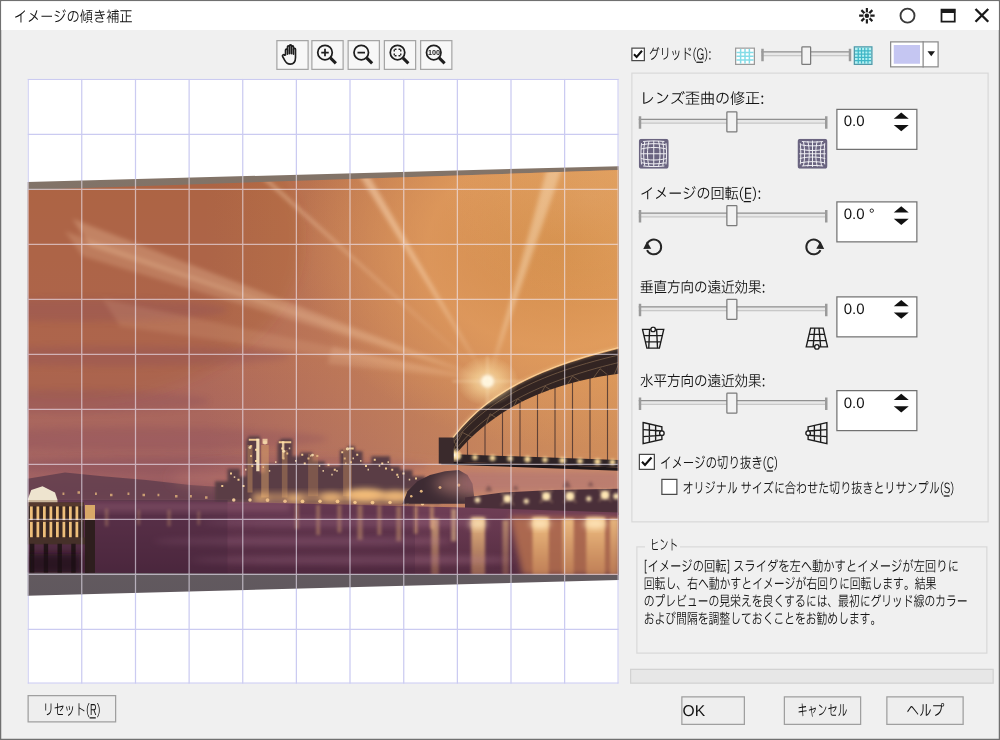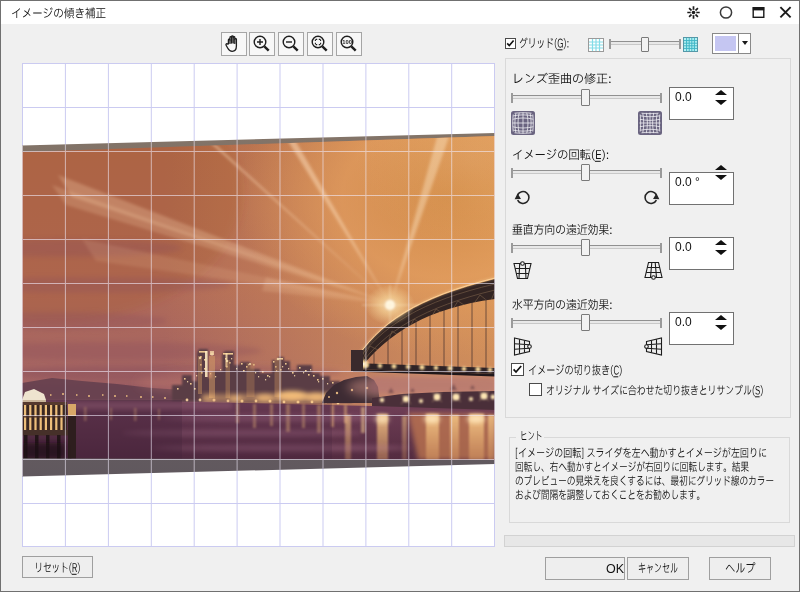--- a/index.html
+++ b/index.html
@@ -490,21 +490,21 @@
       <rect width="24" height="24" rx="2.5" fill="#6a6480"></rect>
       <g fill="none" stroke="#f4f4f8" stroke-width="0.8" opacity="0.95">
         <path d="M12,1.5 L12,22.5 M8.2,1.8 C9.8,8 9.8,16 8.2,22.2 M15.8,1.8 C14.2,8 14.2,16 15.8,22.2 M4.8,2.4 C6,8.2 6,15.8 4.8,21.6 M19.2,2.4 C18,8.2 18,15.8 19.2,21.6 M2.2,3.5 C2.8,8.7 2.8,15.3 2.2,20.5 M21.8,3.5 C21.2,8.7 21.2,15.3 21.8,20.5 M1.5,12 L22.5,12 M1.8,8.2 C8,9.8 16,9.8 22.2,8.2 M1.8,15.8 C8,14.2 16,14.2 22.2,15.8 M2.4,4.8 C8.2,6 15.8,6 21.6,4.8 M2.4,19.2 C8.2,18 15.8,18 21.6,19.2 M3.5,2.2 C8.7,2.8 15.3,2.8 20.5,2.2 M3.5,21.8 C8.7,21.2 15.3,21.2 20.5,21.8"></path>
       </g>
     </svg>
 
 <div class="track" style="left:510px;top:169px;width:150px"></div>
 <div class="tick" style="left:510px;top:167px"></div>
 <div class="tick" style="left:659px;top:167px"></div>
 <div class="thumb" style="left:580px;top:163px"></div>
-<div class="spin" style="left:668px;top:171px">0.0 °</div>
+<div class="spin" style="left:668px;top:160px">0.0 °</div>
 <div class="sarr" style="left:714px;top:164px;border-left:6.5px solid transparent;border-right:6.5px solid transparent;border-bottom:5.5px solid #111"></div>
 <div class="sarr" style="left:714px;top:174px;border-left:6.5px solid transparent;border-right:6.5px solid transparent;border-top:5.5px solid #111"></div>
 <svg style="position:absolute;left:513px;top:187px" width="18" height="18" viewBox="0 0 17 17">
       <path d="M3.43,11.37 A5.6,5.6 0 1 0 3.42,6.63" fill="none" stroke="#252525" stroke-width="1.5"></path>
       <path d="M3.4,4.9 L0.6,10.6 L6.6,10.3 Z" fill="#252525"></path>
     </svg>
 <svg style="position:absolute;left:641px;top:187px" width="18" height="18" viewBox="0 0 17 17">
       <path d="M13.57,11.37 A5.6,5.6 0 1 1 13.58,6.63" fill="none" stroke="#252525" stroke-width="1.5"></path>
       <path d="M13.6,4.9 L16.4,10.6 L10.4,10.3 Z" fill="#252525"></path>
     </svg>
@@ -558,21 +558,21 @@
       <path d="M2.6,6.4 L5,9 L10.2,3" fill="none" stroke="#111" stroke-width="1.7"></path>
     </svg>
 <div class="cb" style="left:528px;top:382px;width:13px;height:13px"></div>
 
 <div class="gbox" style="left:508px;top:436px;width:281px;height:86px"></div>
 <div style="position:absolute;left:515px;top:431px;width:28px;height:9px;background:#f0f0f0"></div>
 
 <div style="position:absolute;left:503px;top:534px;width:291px;height:12px;background:#e7e7e7;border:1px solid #d2d2d2"></div>
 
 <div class="btn" style="left:21px;top:555px;width:71px;height:22px"></div>
-<div class="btn" style="left:544px;top:556px;width:80px;height:23px;text-align:right;font-size:12.5px;color:#111;padding-top:4px">OK</div>
+<div class="btn" style="left:544px;top:556px;width:51px;height:23px;text-align:left;font-size:12.5px;color:#111;padding-top:4px">OK</div>
 <div class="btn" style="left:626px;top:556px;width:62px;height:23px"></div>
 <div class="btn" style="left:708px;top:556px;width:62px;height:23px"></div>
 <svg id="ovl" style="position:absolute;left:0;top:0;pointer-events:none" width="800" height="592" viewBox="0 0 800 592">
 <g transform="translate(10,16.5) scale(0.88,1)">
         <path d="M10.4 -8.7Q9.0 -7.2 7.0 -6.0V0.4H6.1V-5.4Q4.0 -4.1 1.5 -3.3L1.2 -4.1Q3.6 -4.9 5.9 -6.3Q8.2 -7.6 9.8 -9.3Z M21.6 -1.5Q20.4 -2.7 19.0 -3.8Q17.0 -1.1 14.0 0.1L13.5 -0.7Q16.4 -1.8 18.3 -4.3Q16.5 -5.6 14.9 -6.5L15.4 -7.2Q17.1 -6.2 18.7 -5.0Q19.8 -6.8 20.6 -9.3L21.5 -9.1Q20.7 -6.4 19.5 -4.5Q21.0 -3.3 22.1 -2.2Z M34.8 -4.1H25.2V-5.0H34.8Z M46.8 -7.9Q46.2 -9.0 45.6 -9.8L46.2 -10.2Q46.9 -9.2 47.4 -8.3ZM45.5 -7.3Q44.9 -8.3 44.3 -9.2L44.9 -9.5Q45.6 -8.5 46.1 -7.6ZM41.6 -6.9Q40.8 -7.3 39.9 -7.7Q38.9 -8.1 38.1 -8.4L38.4 -9.2Q39.2 -8.9 40.2 -8.5Q41.1 -8.1 42.0 -7.6ZM37.7 -0.6Q39.7 -0.9 41.3 -1.6Q42.8 -2.4 43.9 -3.7Q45.0 -5.0 45.9 -6.9L46.6 -6.4Q45.3 -3.4 43.2 -1.8Q41.1 -0.2 37.9 0.3ZM40.7 -3.9Q39.8 -4.3 38.9 -4.7Q37.9 -5.1 37.1 -5.3L37.4 -6.1Q38.2 -5.8 39.2 -5.5Q40.2 -5.1 41.0 -4.6Z M58.9 -4.5Q58.9 -2.6 57.8 -1.4Q56.6 -0.3 54.5 0.0L54.2 -0.8Q56.2 -1.1 57.1 -2.0Q58.1 -2.9 58.1 -4.5Q58.1 -6.0 57.1 -6.9Q56.2 -7.9 54.6 -8.0Q54.2 -4.3 53.4 -2.6Q52.6 -0.8 51.4 -0.8Q50.8 -0.8 50.2 -1.2Q49.7 -1.5 49.4 -2.2Q49.1 -2.9 49.1 -3.8Q49.1 -5.3 49.7 -6.4Q50.4 -7.5 51.6 -8.2Q52.7 -8.8 54.2 -8.8Q55.5 -8.8 56.6 -8.3Q57.7 -7.7 58.3 -6.8Q58.9 -5.8 58.9 -4.5ZM53.7 -8.0Q52.6 -7.9 51.8 -7.4Q50.9 -6.8 50.4 -5.9Q49.9 -5.0 49.9 -3.8Q49.9 -3.2 50.1 -2.7Q50.3 -2.2 50.6 -2.0Q51.0 -1.7 51.4 -1.7Q52.1 -1.7 52.8 -3.3Q53.4 -4.8 53.7 -8.0Z M63.1 -10.0Q62.8 -8.3 62.3 -6.9V0.9H61.6V-5.4Q61.2 -4.6 60.7 -4.1L60.3 -4.7Q61.1 -5.7 61.6 -7.1Q62.1 -8.4 62.5 -10.1ZM68.0 -7.7Q68.2 -8.2 68.4 -9.0H65.8V-9.6H71.5V-9.0H69.1Q68.9 -8.2 68.7 -7.7H71.1V-1.5H66.4V-7.7ZM65.8 -1.6Q65.8 -1.3 65.6 -1.1Q65.5 -0.9 65.1 -0.9H64.3Q63.7 -0.9 63.5 -1.1Q63.3 -1.4 63.3 -1.9V-8.6H64.0V-5.6Q64.9 -6.3 65.7 -7.2L66.1 -6.7Q65.2 -5.7 64.0 -4.8V-2.0Q64.0 -1.7 64.1 -1.6Q64.1 -1.5 64.4 -1.5H65.2V-4.2L65.8 -4.0ZM67.1 -5.9H70.4V-7.1H67.1ZM70.4 -5.3H67.1V-4.0H70.4ZM67.1 -3.4V-2.1H70.4V-3.4ZM69.6 -1.2Q70.9 -0.4 71.7 0.4L71.2 0.9Q70.8 0.5 70.2 0.0Q69.7 -0.4 69.2 -0.7ZM65.4 0.4Q66.7 -0.3 67.5 -1.2L68.0 -0.8Q67.1 0.3 65.8 0.9Z M81.4 -0.7 81.5 0.0Q79.7 0.4 77.8 0.4Q76.0 0.4 75.1 -0.1Q74.2 -0.6 74.2 -1.6Q74.2 -2.6 74.9 -3.2Q75.7 -3.7 77.1 -3.7Q79.1 -3.7 80.4 -2.7L80.4 -2.8Q79.8 -3.7 79.2 -5.0Q77.4 -4.9 75.9 -4.9Q74.4 -4.9 73.6 -4.9L73.6 -5.7Q74.6 -5.7 75.9 -5.7Q77.2 -5.7 78.9 -5.8Q78.5 -6.7 78.2 -7.3Q76.9 -7.2 76.0 -7.2Q74.8 -7.2 73.9 -7.3L73.9 -8.1Q74.5 -8.0 76.0 -8.0Q76.8 -8.0 77.9 -8.1Q77.6 -9.0 77.4 -9.6L78.2 -9.8Q78.5 -9.0 78.8 -8.2Q80.7 -8.3 82.1 -8.6L82.2 -7.8Q80.7 -7.5 79.0 -7.4Q79.4 -6.6 79.7 -5.9Q81.4 -6.0 82.7 -6.3L82.8 -5.5Q81.4 -5.3 80.1 -5.1Q80.8 -3.6 81.5 -2.5L80.9 -2.1Q79.4 -3.0 77.2 -3.0Q76.1 -3.0 75.6 -2.6Q75.0 -2.3 75.0 -1.6Q75.0 -1.0 75.7 -0.7Q76.4 -0.3 77.8 -0.3Q79.6 -0.3 81.4 -0.7Z M88.9 -5.5Q88.5 -4.6 88.1 -3.9L88.9 -2.8L88.4 -2.4L87.0 -4.2Q87.0 -4.2 87.0 -4.2Q86.9 -4.2 86.9 -4.1V0.9H86.2V-3.9Q85.7 -3.2 84.7 -2.4L84.4 -3.0Q85.6 -4.0 86.4 -5.2Q87.2 -6.4 87.5 -7.5H84.7V-8.2H86.2V-10.0H86.9V-8.2H88.3V-7.6Q88.1 -6.9 87.7 -6.1Q87.4 -5.4 86.9 -4.7V-4.6H87.0L87.1 -4.7Q87.2 -4.8 87.3 -4.8Q87.4 -4.8 87.4 -4.7L87.7 -4.3Q88.1 -5.0 88.4 -5.8ZM95.5 -8.0H92.5V-6.9H95.1V-0.0Q95.1 0.4 94.9 0.5Q94.7 0.7 94.3 0.7H93.3L93.2 0.1H94.4V-2.1H92.5V0.7H91.8V-2.1H89.9V0.9H89.2V-6.9H91.8V-8.0H88.9V-8.7H91.8V-10.0H92.5V-8.7H94.5Q93.8 -9.1 93.0 -9.5L93.4 -10.0Q94.2 -9.7 94.9 -9.2L94.5 -8.7H95.5ZM91.8 -4.8V-6.2H89.9V-4.8ZM92.5 -4.8H94.4V-6.2H92.5ZM89.9 -4.2V-2.8H91.8V-4.2ZM92.5 -4.2V-2.8H94.4V-4.2Z M102.7 -4.4V-0.6H107.4V0.2H96.6V-0.6H98.5V-6.3H99.3V-0.6H101.9V-8.6H96.9V-9.3H107.1V-8.6H102.7V-5.1H106.6V-4.4Z" fill="#151515"></path>
       </g>
 <g transform="translate(518,46.5) scale(0.73,1)">
         <path d="M10.7 -10.0Q11.4 -9.0 11.8 -8.0L11.2 -7.7Q10.6 -8.9 10.1 -9.7ZM9.4 -9.6Q10.1 -8.5 10.4 -7.6L9.9 -7.4Q9.6 -4.4 7.8 -2.4Q5.9 -0.4 2.9 0.5L2.5 -0.3Q5.3 -1.1 6.9 -2.8Q8.6 -4.5 9.0 -7.0H4.3Q3.8 -6.2 3.2 -5.5Q2.5 -4.8 1.6 -4.2L1.1 -4.8Q2.4 -5.8 3.3 -6.9Q4.2 -8.1 4.8 -9.5L5.6 -9.2Q5.2 -8.4 4.8 -7.8H9.6Q9.2 -8.6 8.7 -9.3Z M16.0 -0.6Q17.6 -1.0 18.6 -1.6Q19.5 -2.1 20.0 -3.0Q20.4 -3.9 20.4 -5.3V-9.3H21.3V-5.3Q21.3 -3.7 20.8 -2.6Q20.2 -1.6 19.2 -0.9Q18.1 -0.2 16.4 0.2ZM15.4 -3.6H14.5V-9.2H15.4Z M29.4 -4.0Q29.2 -5.4 28.6 -7.2L29.4 -7.4Q30.0 -5.4 30.3 -4.2ZM27.8 -0.1Q29.5 -0.8 30.5 -1.7Q31.5 -2.7 32.1 -3.9Q32.6 -5.2 32.8 -7.0L33.7 -6.9Q33.5 -5.0 32.9 -3.6Q32.3 -2.2 31.2 -1.1Q30.0 -0.1 28.2 0.7ZM26.8 -3.4Q26.4 -5.1 25.7 -6.6L26.6 -6.8Q27.2 -5.2 27.6 -3.6Z M45.7 -7.1Q45.1 -8.3 44.5 -9.2L45.2 -9.5Q45.9 -8.4 46.4 -7.4ZM40.4 -9.3V-6.0Q43.3 -5.0 46.1 -3.5L45.7 -2.7Q43.0 -4.2 40.4 -5.1V0.5H39.5V-9.3ZM44.4 -6.5Q43.9 -7.6 43.2 -8.7L43.9 -9.0Q44.7 -7.7 45.0 -6.8Z M51.3 -9.6H52.2Q51.6 -9.0 51.1 -8.2Q50.5 -7.3 50.2 -6.3Q49.9 -5.4 49.9 -4.5V-3.4Q49.9 -2.5 50.2 -1.5Q50.5 -0.6 51.1 0.3Q51.6 1.2 52.2 1.7H51.3Q50.7 1.2 50.2 0.3Q49.7 -0.5 49.3 -1.6Q49.0 -2.7 49.0 -3.9Q49.0 -5.1 49.3 -6.2Q49.7 -7.3 50.2 -8.2Q50.7 -9.0 51.3 -9.6Z M53.0 -4.4Q53.0 -5.8 53.4 -6.9Q53.9 -7.9 54.7 -8.4Q55.5 -9.0 56.7 -9.0Q57.8 -9.0 58.6 -8.4Q59.4 -7.9 59.9 -7.0L59.0 -6.5Q58.7 -7.2 58.1 -7.7Q57.5 -8.1 56.7 -8.1Q55.9 -8.1 55.3 -7.7Q54.7 -7.3 54.4 -6.6Q54.0 -6.0 54.0 -5.1V-3.7Q54.0 -2.8 54.4 -2.1Q54.7 -1.5 55.3 -1.1Q55.9 -0.7 56.8 -0.7Q57.8 -0.7 58.4 -1.3Q59.1 -1.8 59.1 -2.7V-3.6H57.1V-4.5H60.0V0.0H59.1V-1.3H59.1Q58.9 -0.6 58.2 -0.2Q57.6 0.2 56.6 0.2Q55.5 0.2 54.7 -0.4Q53.9 -0.9 53.4 -1.9Q53.0 -3.0 53.0 -4.4Z M61.8 1.7H60.9Q61.6 1.2 62.1 0.3Q62.6 -0.6 62.9 -1.5Q63.2 -2.5 63.2 -3.4V-4.5Q63.2 -5.4 62.9 -6.3Q62.6 -7.3 62.1 -8.2Q61.6 -9.0 60.9 -9.6H61.8Q62.5 -9.0 63.0 -8.2Q63.5 -7.3 63.8 -6.2Q64.1 -5.1 64.1 -3.9Q64.1 -2.7 63.8 -1.6Q63.5 -0.5 63.0 0.3Q62.5 1.2 61.8 1.7Z M66.3 -5.8V-6.0Q66.3 -6.3 66.5 -6.5Q66.6 -6.6 67.0 -6.6Q67.4 -6.6 67.6 -6.5Q67.7 -6.3 67.7 -6.0V-5.8Q67.7 -5.5 67.6 -5.3Q67.4 -5.1 67.0 -5.1Q66.6 -5.1 66.5 -5.3Q66.3 -5.5 66.3 -5.8ZM66.3 -0.6V-0.7Q66.3 -1.0 66.5 -1.2Q66.6 -1.4 67.0 -1.4Q67.4 -1.4 67.6 -1.2Q67.7 -1.0 67.7 -0.7V-0.6Q67.7 -0.2 67.6 -0.0Q67.4 0.1 67.0 0.1Q66.6 0.1 66.5 -0.0Q66.3 -0.2 66.3 -0.6Z" fill="#151515"></path>
       </g>
 <rect x="556.1" y="48.3" width="5.4" height="1" fill="#151515"></rect>

